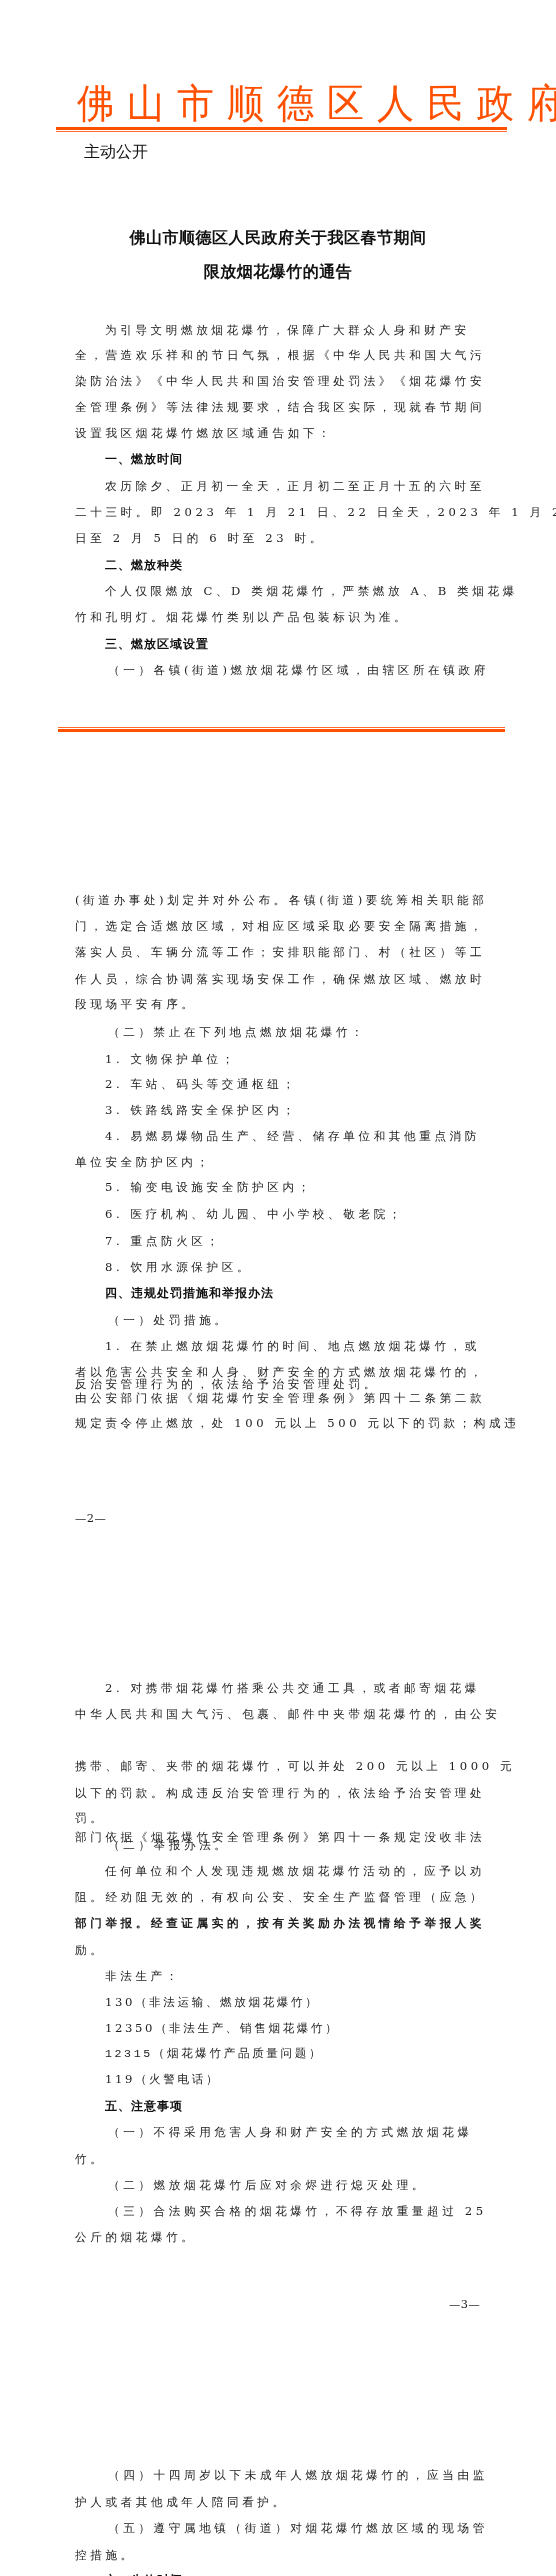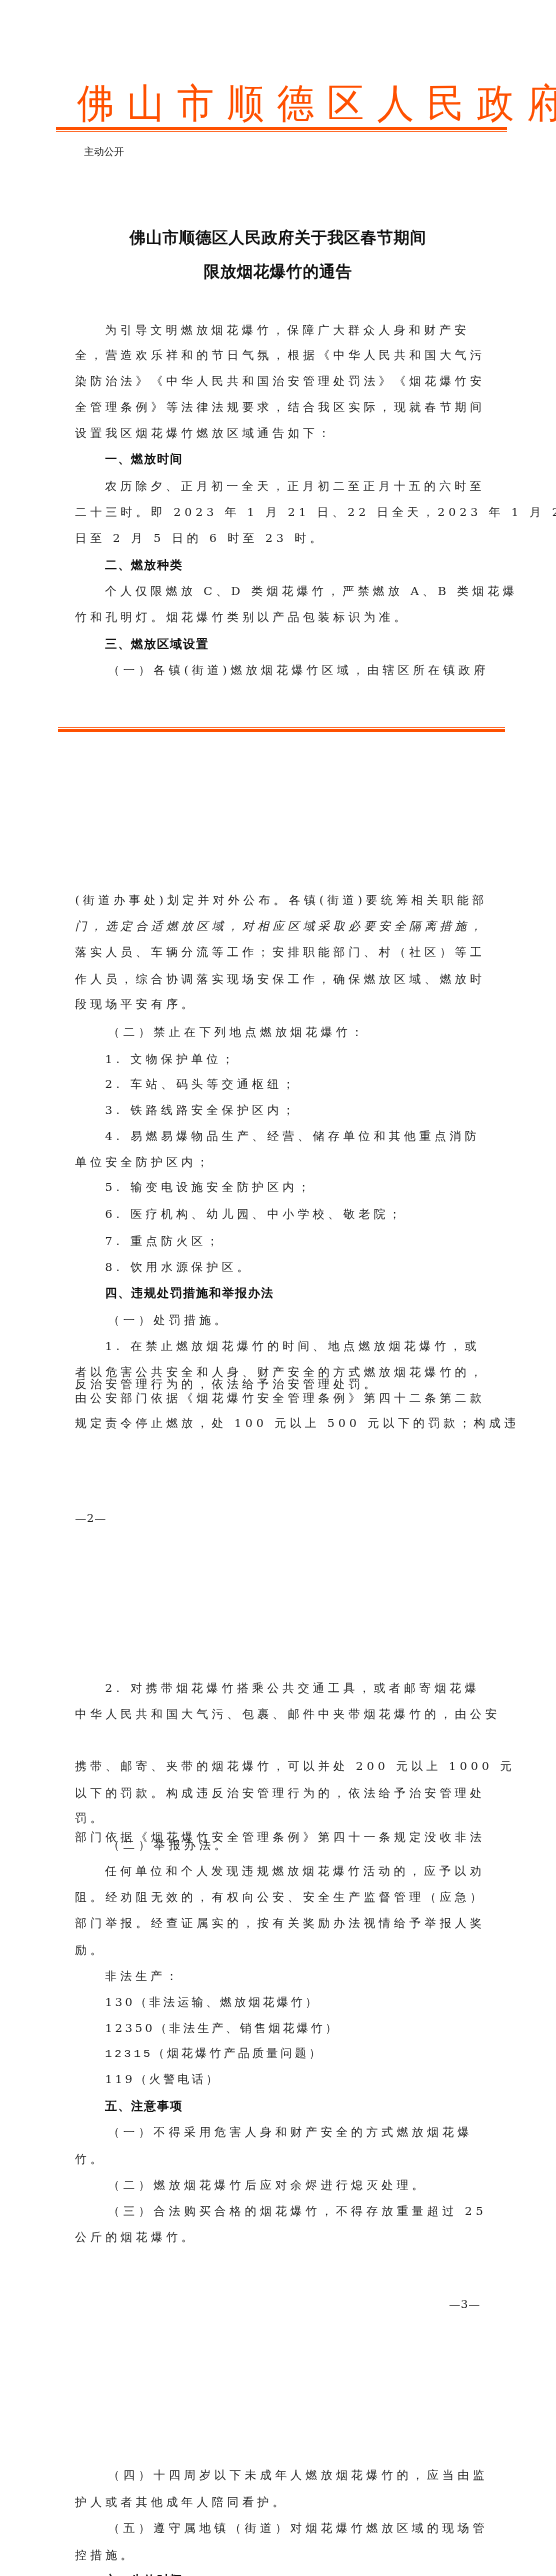--- a/index.html
+++ b/index.html
@@ -6,21 +6,21 @@
   body { width:556px; height:3148px; position:relative; overflow:hidden;
          font-family:"DejaVu Serif","Liberation Serif",serif; color:#1a1a1a; }
   .abs { position:absolute; white-space:nowrap; }
   .org-title { left:77px; top:80px; font-size:37px; line-height:43px; letter-spacing:13px;
                color:#ff5000; font-family:"DejaVu Serif","Liberation Serif",serif; font-weight:normal;
                transform:scaleY(1.08); transform-origin:top left; }
   .rule { position:absolute; left:56px; width:451px; }
   .rule .thick { height:2.6px; background:#ff5000; }
   .rule .gap { height:1px; background:#ffffff; }
   .rule .thin { height:0.8px; background:#ff6a2a; }
-  .disclosure { left:84px; top:146px; font-size:10px; line-height:11.3px;
+  .disclosure { left:84px; top:146px; font-size:16px; line-height:11.3px;
                 font-family:"DejaVu Sans","Liberation Sans",sans-serif; color:#111; }
   .doc-title { left:0; width:556px; text-align:center; font-size:16px; line-height:18.5px;
                font-weight:bold; letter-spacing:0.5px; color:#111; }
   .line { left:75px; font-size:11.6px; line-height:15.5px; letter-spacing:3.6px; color:#222; }
   .line.ind { left:105px; }
   .line.sub { left:108px; }
   .heading { left:105px; font-size:12px; line-height:15.5px; font-weight:bold; letter-spacing:1px; color:#111;
              font-family:"DejaVu Sans","Liberation Sans",sans-serif; }
   .pageno { font-size:11.3px; line-height:13.4px; letter-spacing:0.5px; color:#222; }
 </style>
@@ -56,21 +56,21 @@
 <div class="abs heading" style="top:637px;">三、燃放区域设置</div>
 <div class="abs line sub" style="top:663px;">（一）各镇(街道)燃放烟花爆竹区域，由辖区所在镇政府</div>
 
 <div class="rule" style="top:727px; left:58px; width:447px;">
   <div class="thin"></div>
     <div class="gap"></div>
     <div class="thick" style="height:3.1px;"></div>
 </div>
 
 <div class="abs line" style="top:893px;">(街道办事处)划定并对外公布。各镇(街道)要统筹相关职能部</div>
-<div class="abs line" style="top:919px;font-style:italic;">门，选定合适燃放区域，对相应区域采取必要安全隔离措施，</div>
+<div class="abs line" style="top:919px;">门，选定合适燃放区域，对相应区域采取必要安全隔离措施，</div>
 <div class="abs line" style="top:945px;">落实人员、车辆分流等工作；安排职能部门、村（社区）等工</div>
 <div class="abs line" style="top:972px;">作人员，综合协调落实现场安保工作，确保燃放区域、燃放时</div>
 <div class="abs line" style="top:997px;">段现场平安有序。</div>
 
 <div class="abs line sub" style="top:1025px;">（二）禁止在下列地点燃放烟花爆竹：</div>
 <div class="abs line ind" style="top:1052px;">1. 文物保护单位；</div>
 <div class="abs line ind" style="top:1077px;">2. 车站、码头等交通枢纽；</div>
 <div class="abs line ind" style="top:1103px;">3. 铁路线路安全保护区内；</div>
 <div class="abs line ind" style="top:1129px;">4. 易燃易爆物品生产、经营、储存单位和其他重点消防</div>
 <div class="abs line" style="top:1155px;">单位安全防护区内；</div>
@@ -92,21 +92,21 @@
 <div class="abs line ind" style="top:1681px;">2. 对携带烟花爆竹搭乘公共交通工具，或者邮寄烟花爆</div>
 <div class="abs line" style="top:1707px;">中华人民共和国大气污、包裹、邮件中夹带烟花爆竹的，由公安</div>
 <div class="abs line" style="top:1830px;">部门依据《烟花爆竹安全管理条例》第四十一条规定没收非法</div>
 <div class="abs line" style="top:1759px;">携带、邮寄、夹带的烟花爆竹，可以并处 200 元以上 1000 元</div>
 <div class="abs line" style="top:1786px;">以下的罚款。构成违反治安管理行为的，依法给予治安管理处</div>
 <div class="abs line" style="top:1811px;">罚。</div>
 
 <div class="abs line sub" style="top:1838px;">（二）举报办法。</div>
 <div class="abs line ind" style="top:1864px;">任何单位和个人发现违规燃放烟花爆竹活动的，应予以劝</div>
 <div class="abs line" style="top:1890px;">阻。经劝阻无效的，有权向公安、安全生产监督管理（应急）</div>
-<div class="abs line" style="top:1916px;">部门举报。经查证属实的，按有关奖励办法视情给予举报人奖</div>
+<div class="abs line" style="top:1916px;font-weight:bold;">部门举报。经查证属实的，按有关奖励办法视情给予举报人奖</div>
 <div class="abs line" style="top:1943px;">励。</div>
 
 <div class="abs line ind" style="top:1969px;">非法生产：</div>
 <div class="abs line ind" style="top:1995px; letter-spacing:2.6px;">130（非法运输、燃放烟花爆竹）</div>
 <div class="abs line ind" style="top:2021px; letter-spacing:2.6px;">12350（非法生产、销售烟花爆竹）</div>
 <div class="abs line ind" style="top:2046px; letter-spacing:2.6px;font-family:Liberation Mono, monospace;">12315（烟花爆竹产品质量问题）</div>
 <div class="abs line ind" style="top:2072px; letter-spacing:2.6px;">119（火警电话）</div>
 
 <div class="abs heading" style="top:2099px;">五、注意事项</div>
 <div class="abs line sub" style="top:2125px;">（一）不得采用危害人身和财产安全的方式燃放烟花爆</div>

